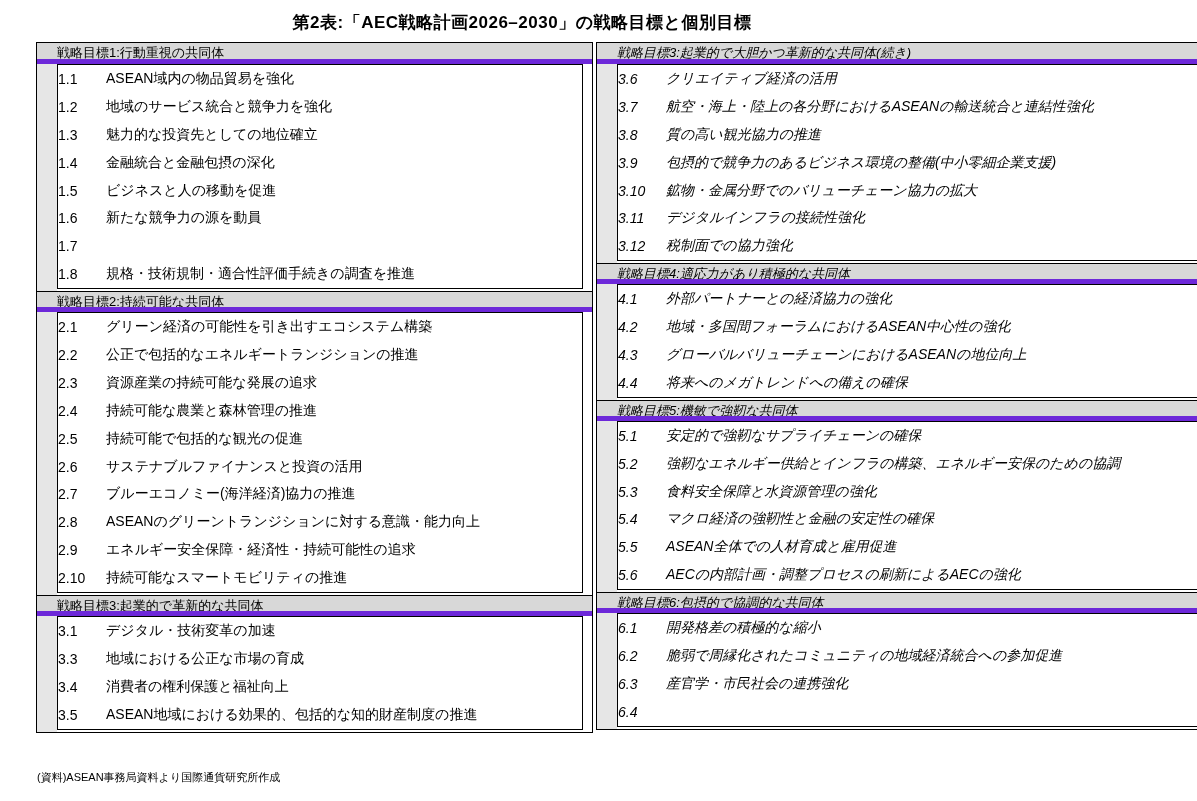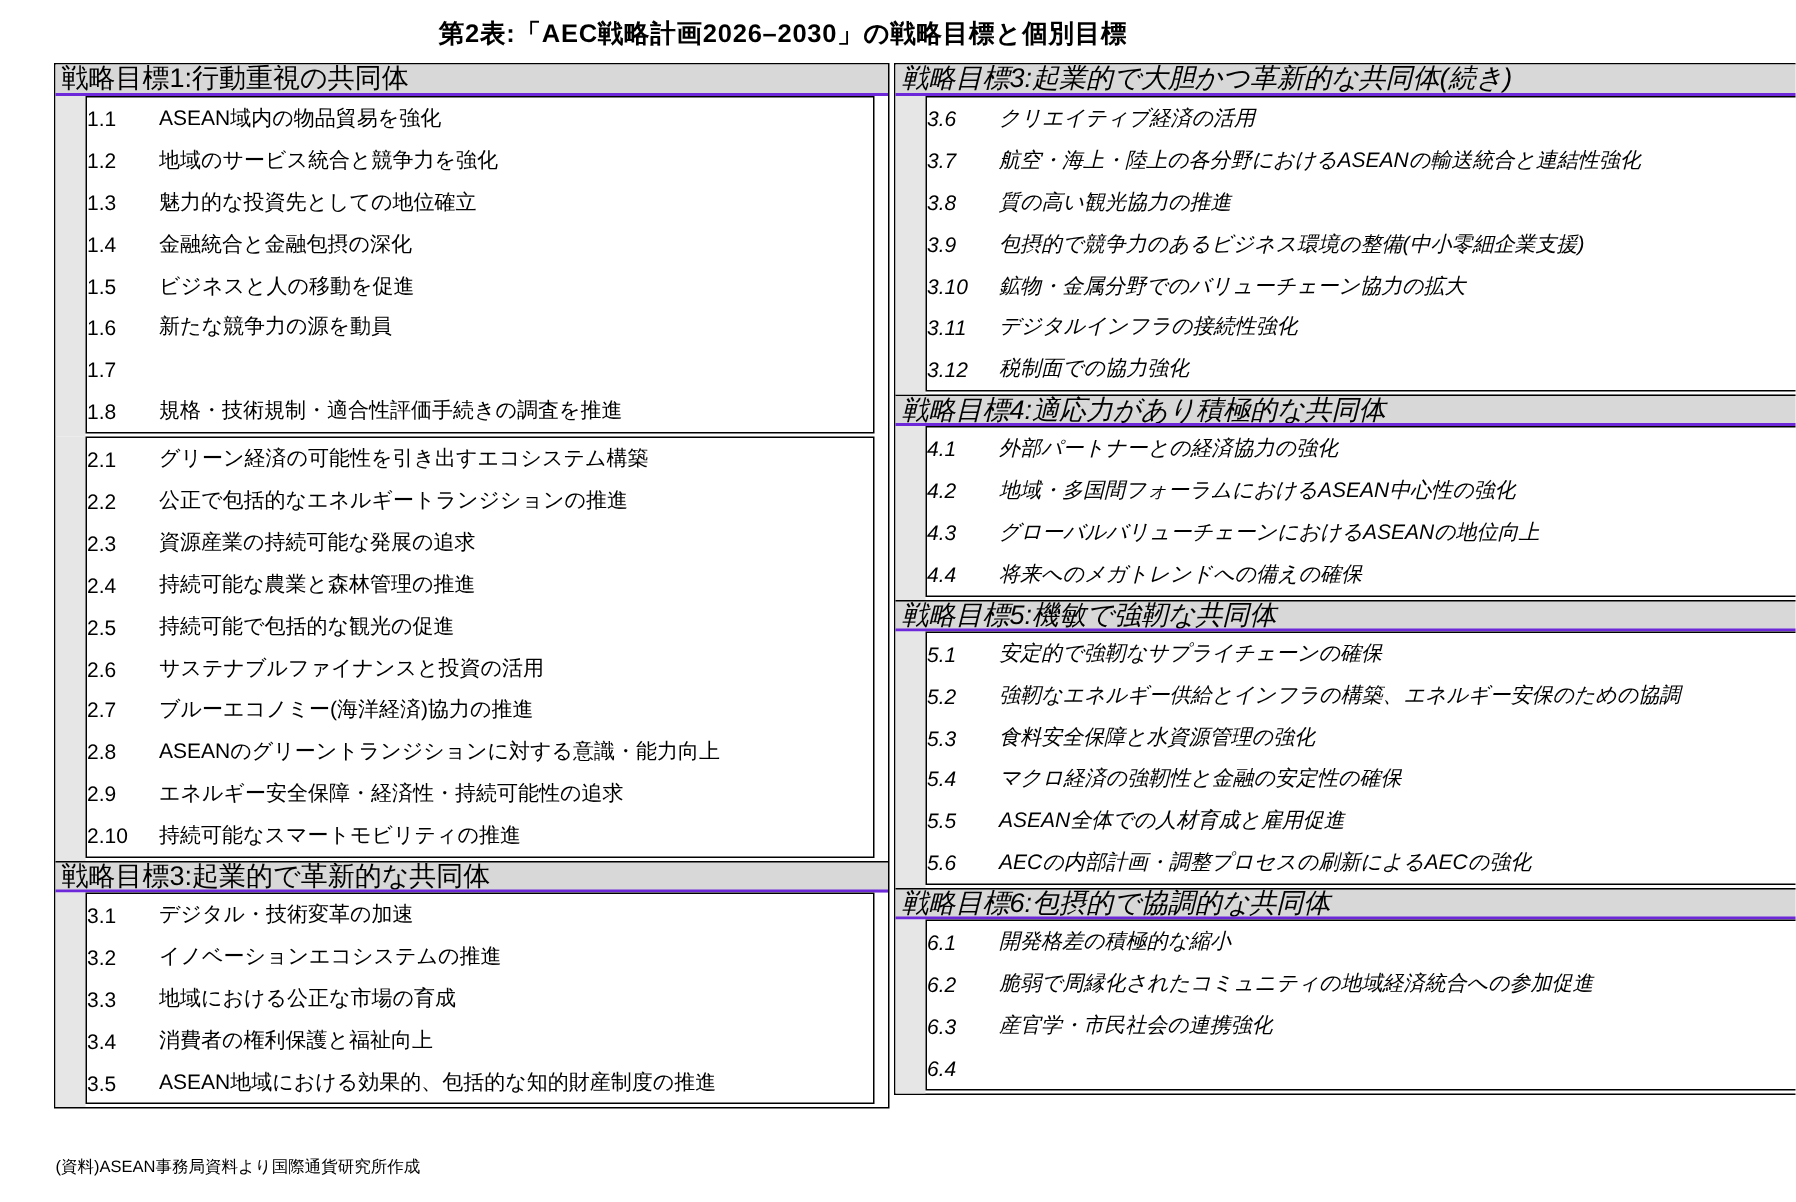--- a/index.html
+++ b/index.html
@@ -16,22 +16,22 @@
   }
   .col {
     position:absolute; top:42px;
     border:1.6px solid #000; background:#fff;
   }
   #col-left  { left:36px;  width:557px; }
   #col-right { left:596px; width:640px;font-style:italic; }
   .sec-header {
     height:21px; line-height:19px;
     background:var(--header-bg,#d8d8d8);
-    border-top:1px solid #000; border-bottom:2px solid #6d28d9;
-    padding-left:4px; font-size:18px;
+    border-top:1px solid #000; border-bottom:5px solid #6d28d9;
+    padding-left:20px; font-size:13px;
     white-space:nowrap; overflow:hidden;
   }
   .sec-header.first { border-top:none; }
   .sec-body { display:flex; align-items:stretch; }
   .gutter { width:20px; background:var(--gutter-bg,#e6e6e6); }
   .inner {
     flex:1; border:1px solid #000; background:#fff;
     margin-right:9px; margin-bottom:2px;
   }
   .row {
@@ -80,20 +80,21 @@
         </div>
         <div class="row">
           <span class="num">1.7</span>
         </div>
         <div class="row">
           <span class="num">1.8</span>
           <span class="label">規格・技術規制・適合性評価手続きの調査を推進</span>
         </div>
       </div>
     </div>
+    <div class="sec-header">戦略目標2:持続可能な共同体</div>
     <div class="sec-body">
       <div class="gutter"></div>
       <div class="inner">
         <div class="row">
           <span class="num">2.1</span>
           <span class="label">グリーン経済の可能性を引き出すエコシステム構築</span>
         </div>
         <div class="row">
           <span class="num">2.2</span>
           <span class="label">公正で包括的なエネルギートランジションの推進</span>
@@ -132,24 +133,20 @@
         </div>
       </div>
     </div>
     <div class="sec-header">戦略目標3:起業的で革新的な共同体</div>
     <div class="sec-body">
       <div class="gutter"></div>
       <div class="inner">
         <div class="row">
           <span class="num">3.1</span>
           <span class="label">デジタル・技術変革の加速</span>
-        </div>
-        <div class="row">
-          <span class="num">3.2</span>
-          <span class="label">イノベーションエコシステムの推進</span>
         </div>
         <div class="row">
           <span class="num">3.3</span>
           <span class="label">地域における公正な市場の育成</span>
         </div>
         <div class="row">
           <span class="num">3.4</span>
           <span class="label">消費者の権利保護と福祉向上</span>
         </div>
         <div class="row">

